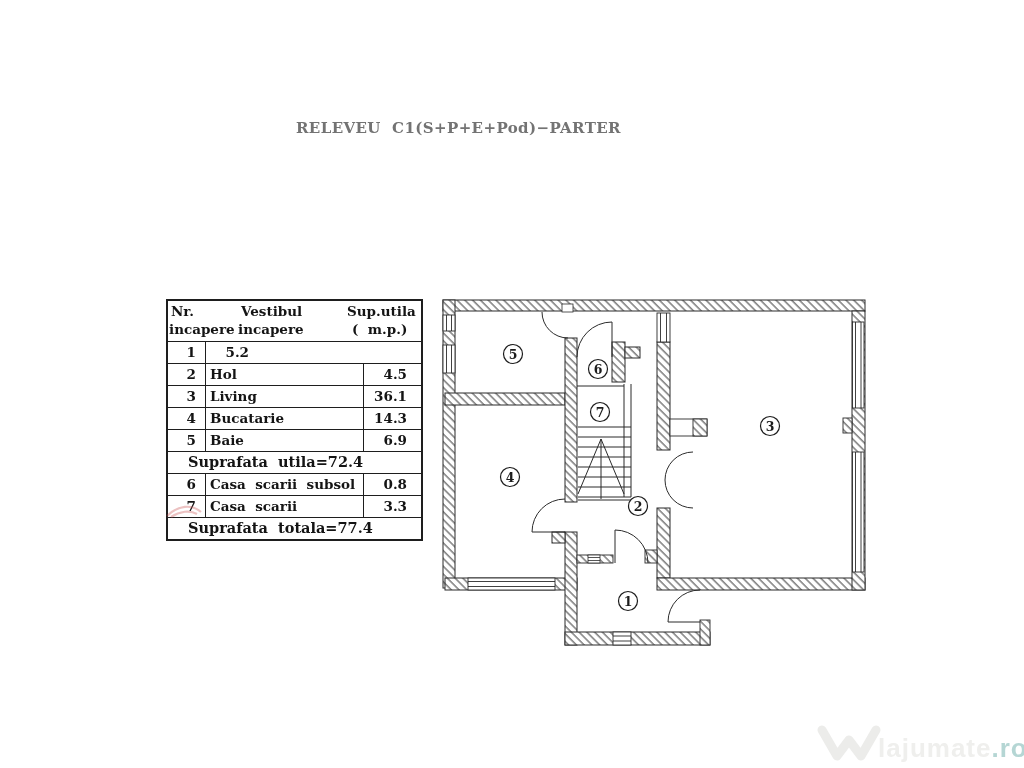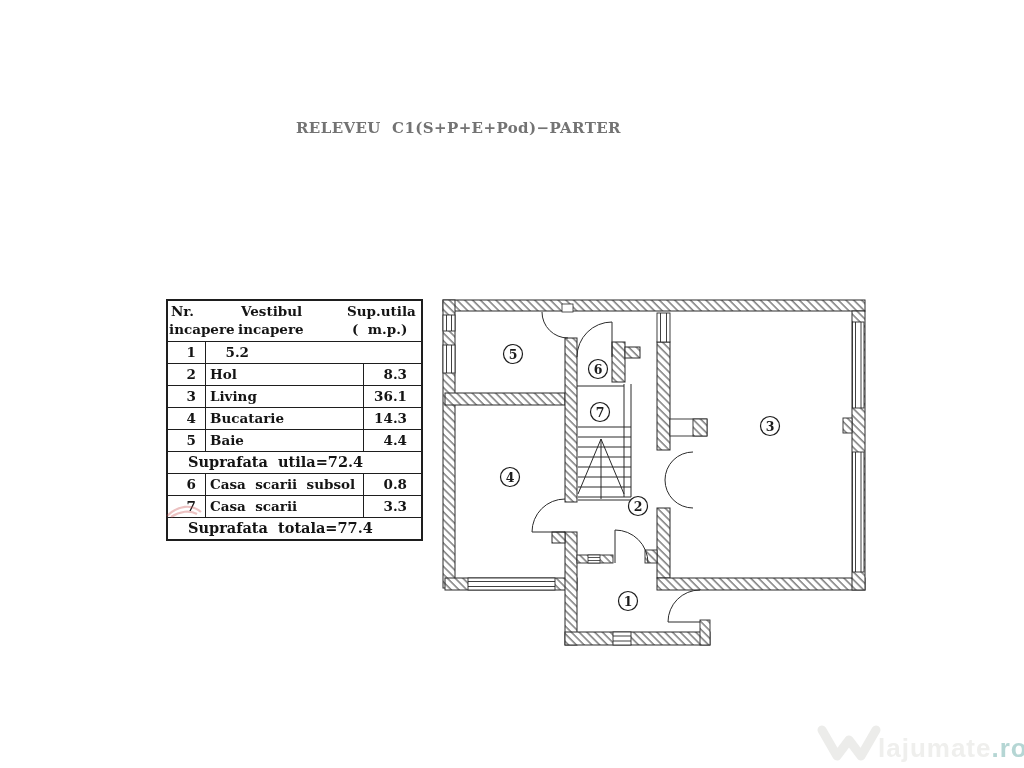--- a/index.html
+++ b/index.html
@@ -39,36 +39,36 @@
       <span class="h-su1">Sup.utila</span>
       <span class="h-su2">(  m.p.)</span>
     </div>
     <div class="trow">
       <div class="c-nr">1</div>
       <div class="c-area">5.2</div>
     </div>
     <div class="trow">
       <div class="c-nr">2</div>
       <div class="c-name">Hol</div>
-      <div class="c-area">8.3</div>
+      <div class="c-area">4.5</div>
     </div>
     <div class="trow">
       <div class="c-nr">3</div>
       <div class="c-name">Living</div>
       <div class="c-area">36.1</div>
     </div>
     <div class="trow">
       <div class="c-nr">4</div>
       <div class="c-name">Bucatarie</div>
       <div class="c-area">14.3</div>
     </div>
     <div class="trow">
       <div class="c-nr">5</div>
       <div class="c-name">Baie</div>
-      <div class="c-area">4.4</div>
+      <div class="c-area">6.9</div>
     </div>
     <div class="merged">Suprafata  utila=72.4</div>
     <div class="trow">
       <div class="c-nr">6</div>
       <div class="c-name">Casa  scarii  subsol</div>
       <div class="c-area">0.8</div>
     </div>
     <div class="trow">
       <div class="c-nr">7</div>
       <div class="c-name">Casa  scarii</div>

